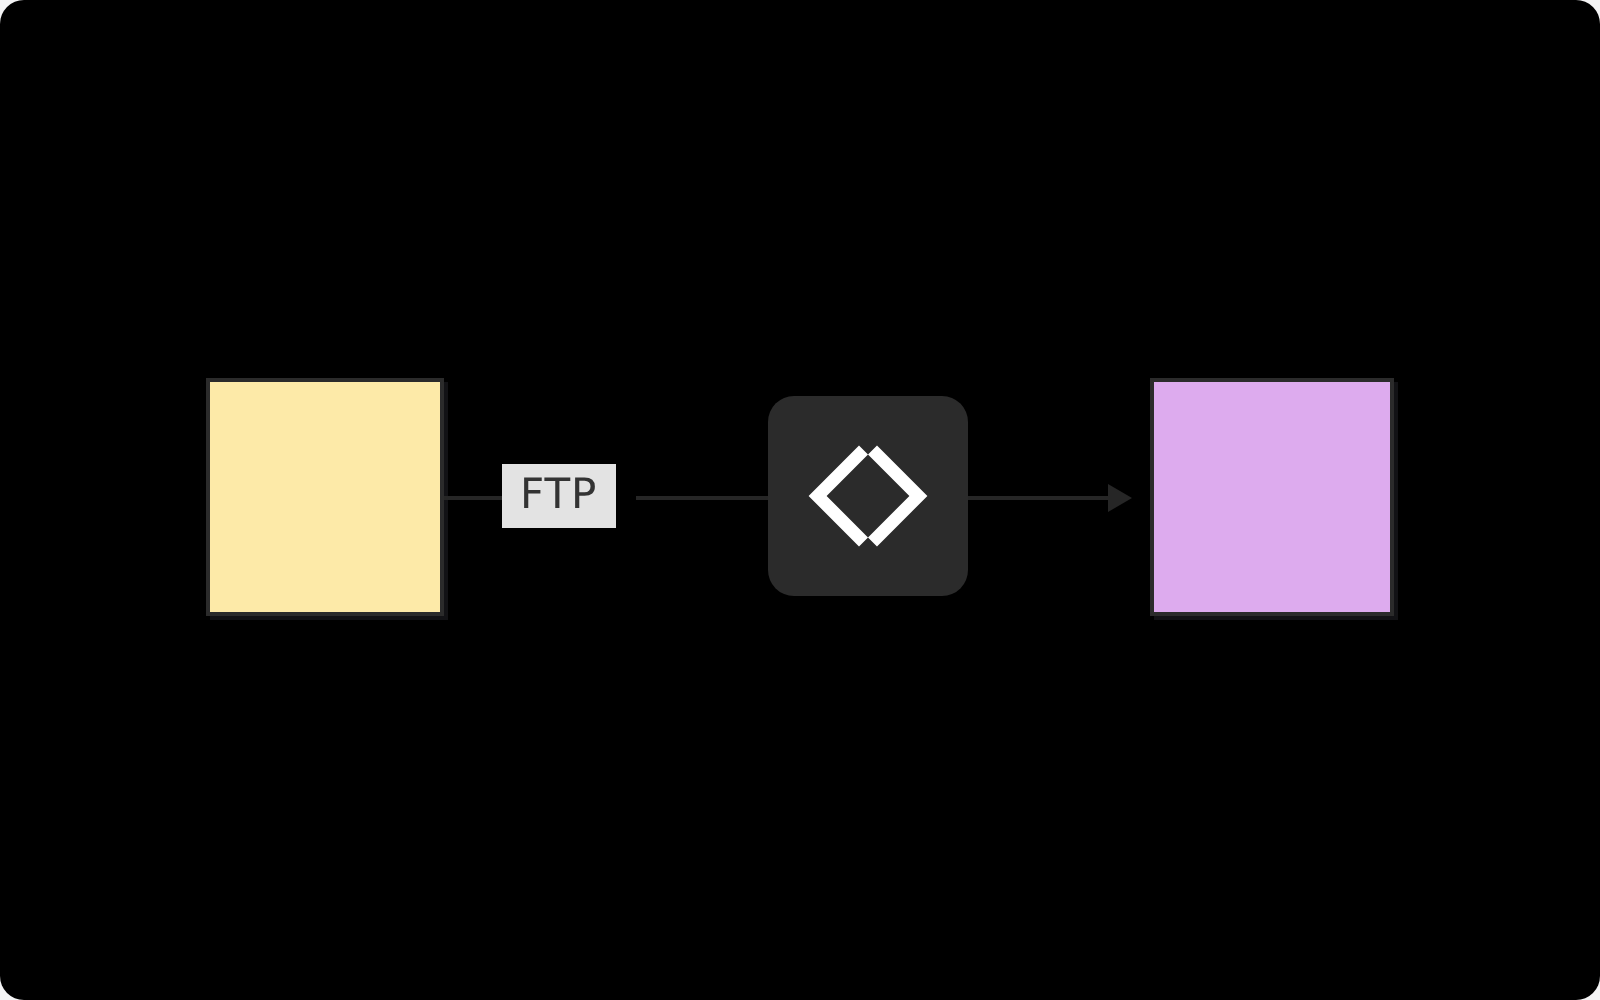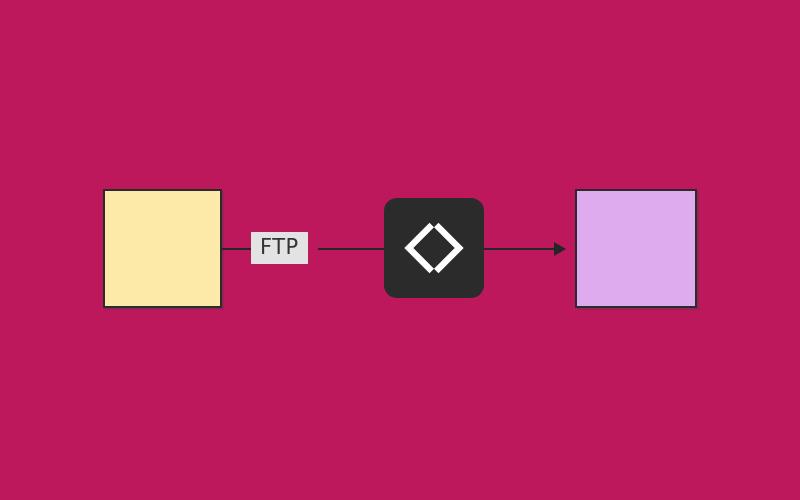--- a/index.html
+++ b/index.html
@@ -10,21 +10,22 @@
     width: 800px;
     height: 500px;
     background: #f4f4f5;
     font-family: "DejaVu Sans", "Liberation Sans", sans-serif;
     overflow: hidden;
   }
   #canvas {
     position: relative;
     width: 800px;
     height: 500px;
-    background: #be185d;
+    background: #000000;
+    border-radius: 12px;
   }
 
   
   .node {
     position: absolute;
     box-sizing: border-box;
   }
 
   
   .rect-node {

